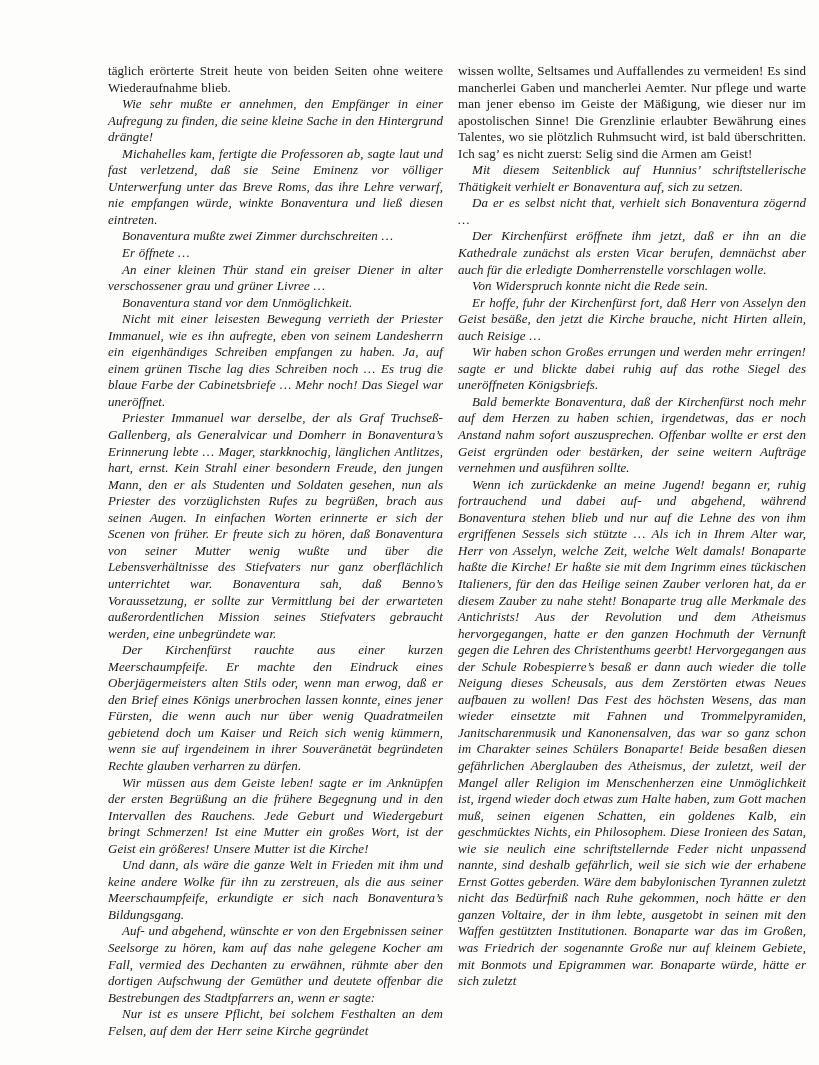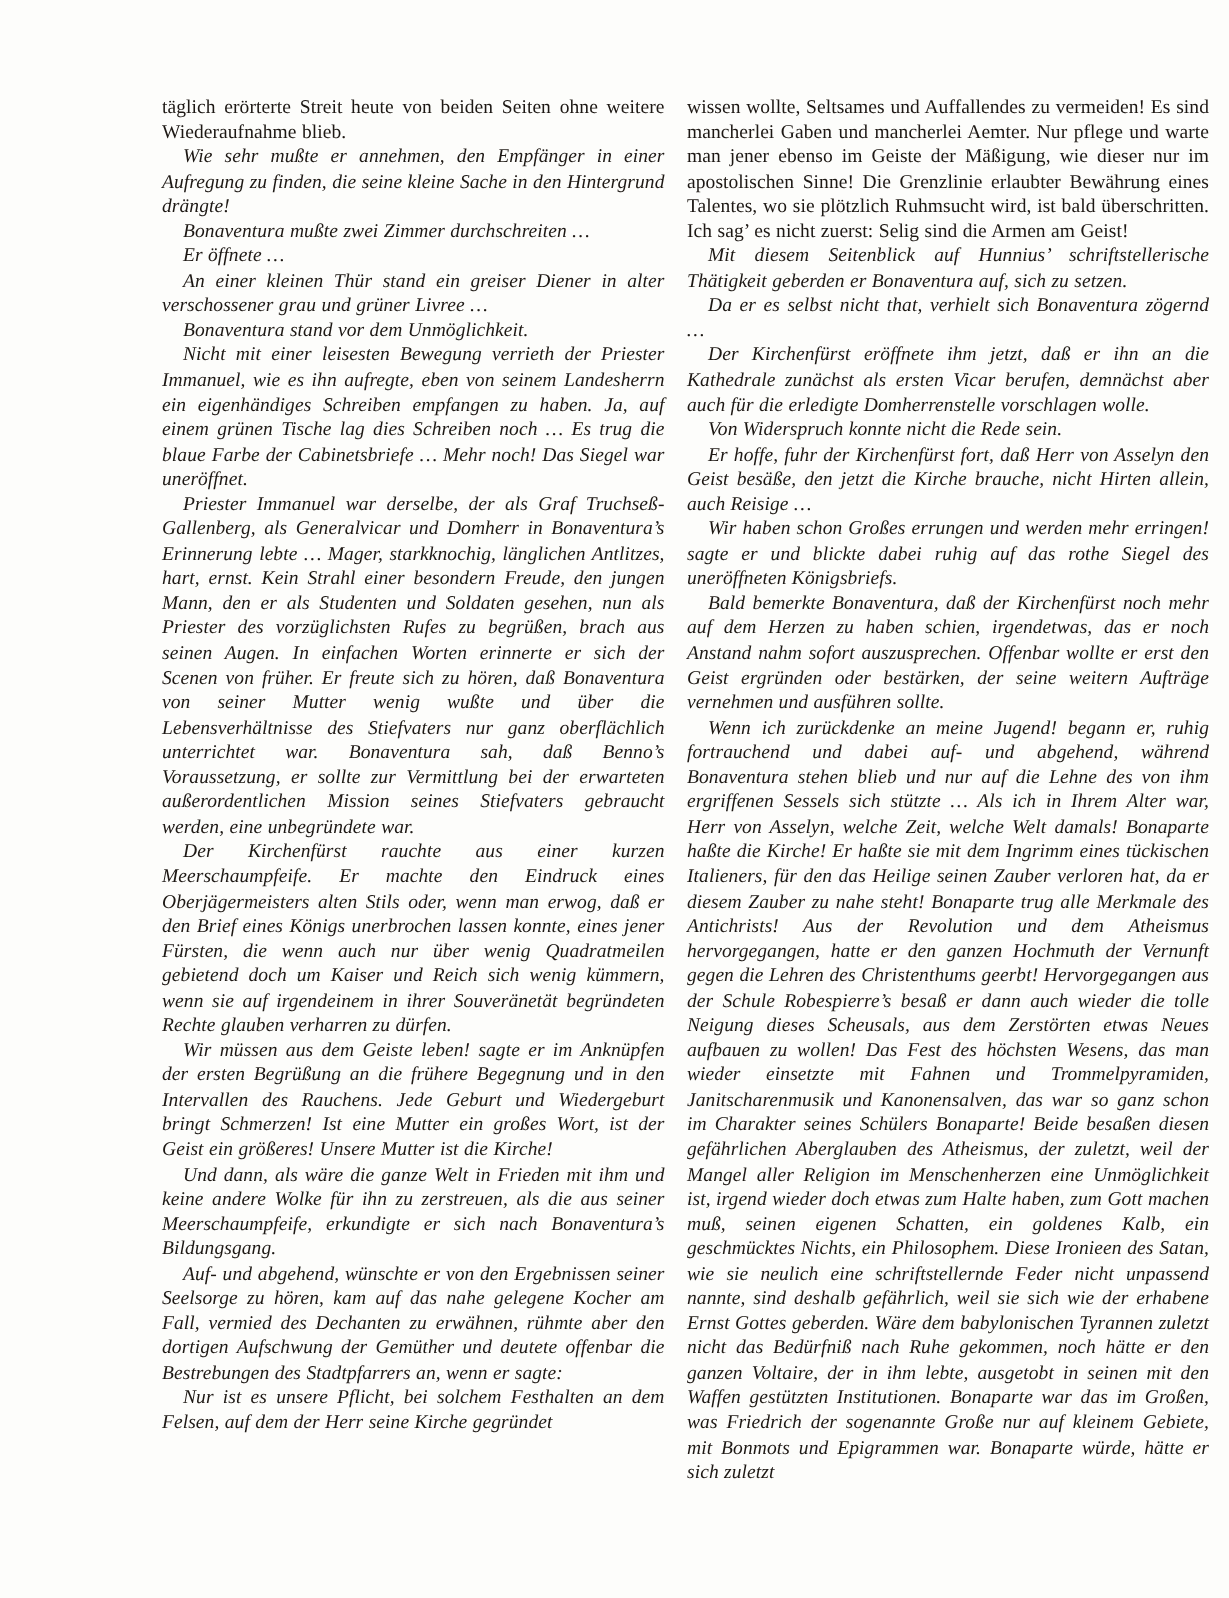--- a/index.html
+++ b/index.html
@@ -51,35 +51,36 @@
   }
 </style>
 </head>
 <body>
 
 <div class="page">
   <div class="columns">
     <div class="column left">
         <p class="para">täglich erörterte Streit heute von beiden Seiten ohne weitere Wiederaufnahme blieb.</p>
         <p class="para indent">Wie sehr mußte er annehmen, den Empfänger in einer Aufregung zu finden, die seine kleine Sache in den Hintergrund drängte!</p>
+        <p class="para indent">Michahelles kam, fertigte die Professoren ab, sagte laut und fast verletzend, daß sie Seine Eminenz vor völliger Unterwerfung unter das Breve Roms, das ihre Lehre verwarf, nie empfangen würde, winkte Bonaventura und ließ diesen eintreten.</p>
         <p class="para indent">Bonaventura mußte zwei Zimmer durchschreiten …</p>
         <p class="para indent">Er öffnete …</p>
         <p class="para indent">An einer kleinen Thür stand ein greiser Diener in alter verschossener grau und grüner Livree …</p>
         <p class="para indent">Bonaventura stand vor dem Unmöglichkeit.</p>
         <p class="para indent">Nicht mit einer leisesten Bewegung verrieth der Priester Immanuel, wie es ihn aufregte, eben von seinem Landesherrn ein eigenhändiges Schreiben empfangen zu haben. Ja, auf einem grünen Tische lag dies Schreiben noch … Es trug die blaue Farbe der Cabinetsbriefe … Mehr noch! Das Siegel war uneröffnet.</p>
         <p class="para indent">Priester Immanuel war derselbe, der als Graf Truchseß-Gallenberg, als Generalvicar und Domherr in Bonaventura’s Erinnerung lebte … Mager, starkknochig, länglichen Antlitzes, hart, ernst. Kein Strahl einer besondern Freude, den jungen Mann, den er als Studenten und Soldaten gesehen, nun als Priester des vorzüglichsten Rufes zu begrüßen, brach aus seinen Augen. In einfachen Worten erinnerte er sich der Scenen von früher. Er freute sich zu hören, daß Bonaventura von seiner Mutter wenig wußte und über die Lebensverhältnisse des Stiefvaters nur ganz oberflächlich unterrichtet war. Bonaventura sah, daß Benno’s Voraussetzung, er sollte zur Vermittlung bei der erwarteten außerordentlichen Mission seines Stiefvaters gebraucht werden, eine unbegründete war.</p>
         <p class="para indent">Der Kirchenfürst rauchte aus einer kurzen Meerschaumpfeife. Er machte den Eindruck eines Oberjägermeisters alten Stils oder, wenn man erwog, daß er den Brief eines Königs unerbrochen lassen konnte, eines jener Fürsten, die wenn auch nur über wenig Quadratmeilen gebietend doch um Kaiser und Reich sich wenig kümmern, wenn sie auf irgendeinem in ihrer Souveränetät begründeten Rechte glauben verharren zu dürfen.</p>
         <p class="para indent">Wir müssen aus dem Geiste leben! sagte er im Anknüpfen der ersten Begrüßung an die frühere Begegnung und in den Intervallen des Rauchens. Jede Geburt und Wiedergeburt bringt Schmerzen! Ist eine Mutter ein großes Wort, ist der Geist ein größeres! Unsere Mutter ist die Kirche!</p>
         <p class="para indent">Und dann, als wäre die ganze Welt in Frieden mit ihm und keine andere Wolke für ihn zu zerstreuen, als die aus seiner Meerschaumpfeife, erkundigte er sich nach Bonaventura’s Bildungsgang.</p>
         <p class="para indent">Auf- und abgehend, wünschte er von den Ergebnissen seiner Seelsorge zu hören, kam auf das nahe gelegene Kocher am Fall, vermied des Dechanten zu erwähnen, rühmte aber den dortigen Aufschwung der Gemüther und deutete offenbar die Bestrebungen des Stadtpfarrers an, wenn er sagte:</p>
         <p class="para indent">Nur ist es unsere Pflicht, bei solchem Festhalten an dem Felsen, auf dem der Herr seine Kirche gegründet</p>
       </div>
     <div class="column right">
         <p class="para">wissen wollte, Seltsames und Auffallendes zu vermeiden! Es sind mancherlei Gaben und mancherlei Aemter. Nur pflege und warte man jener ebenso im Geiste der Mäßigung, wie dieser nur im apostolischen Sinne! Die Grenzlinie erlaubter Bewährung eines Talentes, wo sie plötzlich Ruhmsucht wird, ist bald überschritten. Ich sag’ es nicht zuerst: Selig sind die Armen am Geist!</p>
-        <p class="para indent">Mit diesem Seitenblick auf Hunnius’ schriftstellerische Thätigkeit geberden er Bonaventura auf, sich zu setzen.</p>
+        <p class="para indent">Mit diesem Seitenblick auf Hunnius’ schriftstellerische Thätigkeit verhielt er Bonaventura auf, sich zu setzen.</p>
         <p class="para indent">Da er es selbst nicht that, verhielt sich Bonaventura zögernd …</p>
         <p class="para indent">Der Kirchenfürst eröffnete ihm jetzt, daß er ihn an die Kathedrale zunächst als ersten Vicar berufen, demnächst aber auch für die erledigte Domherrenstelle vorschlagen wolle.</p>
         <p class="para indent">Von Widerspruch konnte nicht die Rede sein.</p>
         <p class="para indent">Er hoffe, fuhr der Kirchenfürst fort, daß Herr von Asselyn den Geist besäße, den jetzt die Kirche brauche, nicht Hirten allein, auch Reisige …</p>
         <p class="para indent">Wir haben schon Großes errungen und werden mehr erringen! sagte er und blickte dabei ruhig auf das rothe Siegel des uneröffneten Königsbriefs.</p>
         <p class="para indent">Bald bemerkte Bonaventura, daß der Kirchenfürst noch mehr auf dem Herzen zu haben schien, irgendetwas, das er noch Anstand nahm sofort auszusprechen. Offenbar wollte er erst den Geist ergründen oder bestärken, der seine weitern Aufträge vernehmen und ausführen sollte.</p>
         <p class="para indent">Wenn ich zurückdenke an meine Jugend! begann er, ruhig fortrauchend und dabei auf- und abgehend, während Bonaventura stehen blieb und nur auf die Lehne des von ihm ergriffenen Sessels sich stützte … Als ich in Ihrem Alter war, Herr von Asselyn, welche Zeit, welche Welt damals! Bonaparte haßte die Kirche! Er haßte sie mit dem Ingrimm eines tückischen Italieners, für den das Heilige seinen Zauber verloren hat, da er diesem Zauber zu nahe steht! Bonaparte trug alle Merkmale des Antichrists! Aus der Revolution und dem Atheismus hervorgegangen, hatte er den ganzen Hochmuth der Vernunft gegen die Lehren des Christenthums geerbt! Hervorgegangen aus der Schule Robespierre’s besaß er dann auch wieder die tolle Neigung dieses Scheusals, aus dem Zerstörten etwas Neues aufbauen zu wollen! Das Fest des höchsten Wesens, das man wieder einsetzte mit Fahnen und Trommelpyramiden, Janitscharenmusik und Kanonensalven, das war so ganz schon im Charakter seines Schülers Bonaparte! Beide besaßen diesen gefährlichen Aberglauben des Atheismus, der zuletzt, weil der Mangel aller Religion im Menschenherzen eine Unmöglichkeit ist, irgend wieder doch etwas zum Halte haben, zum Gott machen muß, seinen eigenen Schatten, ein goldenes Kalb, ein geschmücktes Nichts, ein Philosophem. Diese Ironieen des Satan, wie sie neulich eine schriftstellernde Feder nicht unpassend nannte, sind deshalb gefährlich, weil sie sich wie der erhabene Ernst Gottes geberden. Wäre dem babylonischen Tyrannen zuletzt nicht das Bedürfniß nach Ruhe gekommen, noch hätte er den ganzen Voltaire, der in ihm lebte, ausgetobt in seinen mit den Waffen gestützten Institutionen. Bonaparte war das im Großen, was Friedrich der sogenannte Große nur auf kleinem Gebiete, mit Bonmots und Epigrammen war. Bonaparte würde, hätte er sich zuletzt</p>
       </div>
   </div>
   <div class="pageno">223</div>

